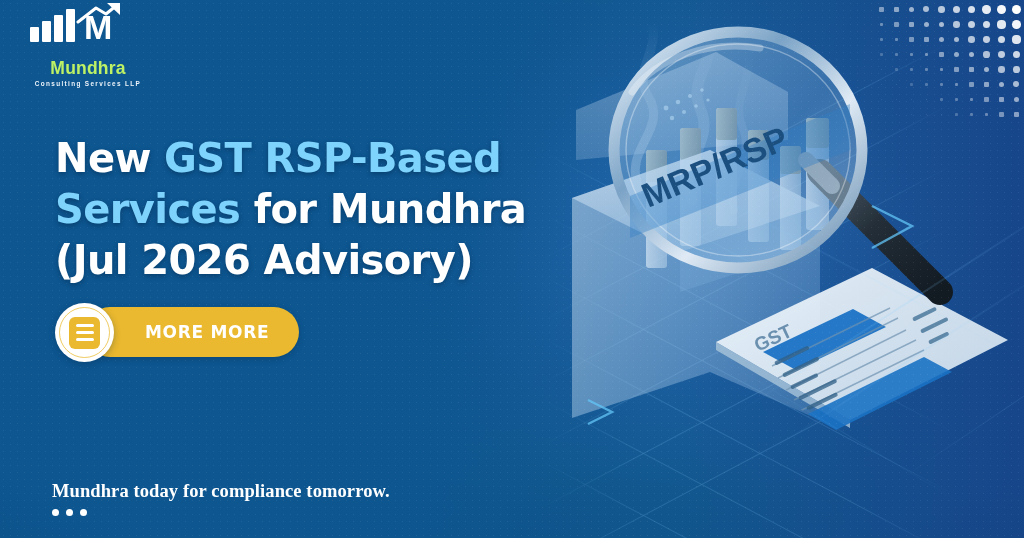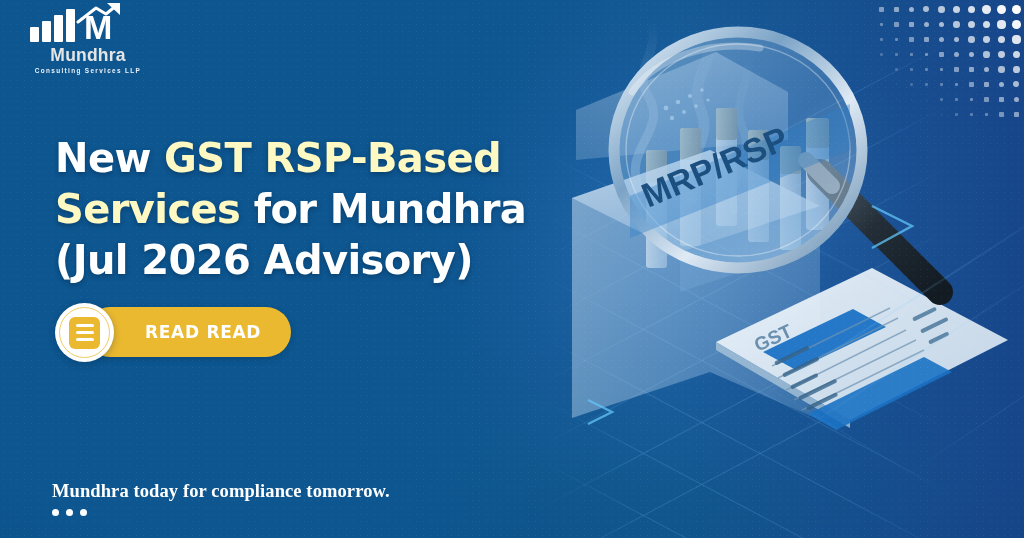--- a/index.html
+++ b/index.html
@@ -92,22 +92,22 @@
     left: 62px; bottom: 2px;
     font-family: "Liberation Sans", sans-serif;
     font-size: 34px; font-weight: 700; color: #ffffff;
     line-height: 34px; letter-spacing: -1px;
   }
   .logo-mark .arrow {
     position: absolute; left: 54px; bottom: 22px;
     width: 46px; height: 22px;
   }
   .logo-name {
-    font-size: 17.5px; font-weight: 700; color: #e5e5e5;
-    letter-spacing: 0.2px; line-height: 18px; margin-top: 0;
+    font-size: 17.5px; font-weight: 700; color: #bef264;
+    letter-spacing: 0.2px; line-height: 18px; margin-top: 13px;
   }
   .logo-sub {
     font-size: 6.4px; font-weight: 700; color: #eef4fa;
     letter-spacing: 1.35px; line-height: 10px; margin-top: 2px;
     white-space: nowrap;
   }
 
   
   .headline {
     position: absolute;
@@ -115,21 +115,21 @@
     width: 540px;
     font-family: "DejaVu Sans", sans-serif;
     font-weight: 700;
     font-size: 40px;
     line-height: 51px;
     letter-spacing: -0.6px;
     color: #ffffff;
     text-shadow: 0 2px 5px rgba(3,35,66,0.45);
   }
   .headline .ln { display: block; white-space: nowrap; }
-  .headline .gold { color: #fef9c3; }
+  .headline .gold { color: #7dd3fc; }
 
   
   .cta {
     position: absolute;
     left: 55px; top: 302px;
     height: 60px;
     display: flex; align-items: center;
     cursor: pointer;
   }
   .cta-pill {
@@ -483,21 +483,21 @@
   </div>
 
   <h1 class="headline">
     <span class="ln"><span>New </span><span class="gold">GST RSP-Based</span></span>
     <span class="ln"><span class="gold">Services</span><span> for Mundhra</span></span>
     <span class="ln">(Jul 2026 Advisory)</span>
   </h1>
 
   <div class="cta">
     <div class="cta-pill">
-      <span class="cta-label">READ READ</span>
+      <span class="cta-label">MORE MORE</span>
     </div>
     <div class="cta-circle">
       <span class="cta-icon">
         <s></s>
           <s></s>
           <s></s>
       </span>
     </div>
   </div>
 

